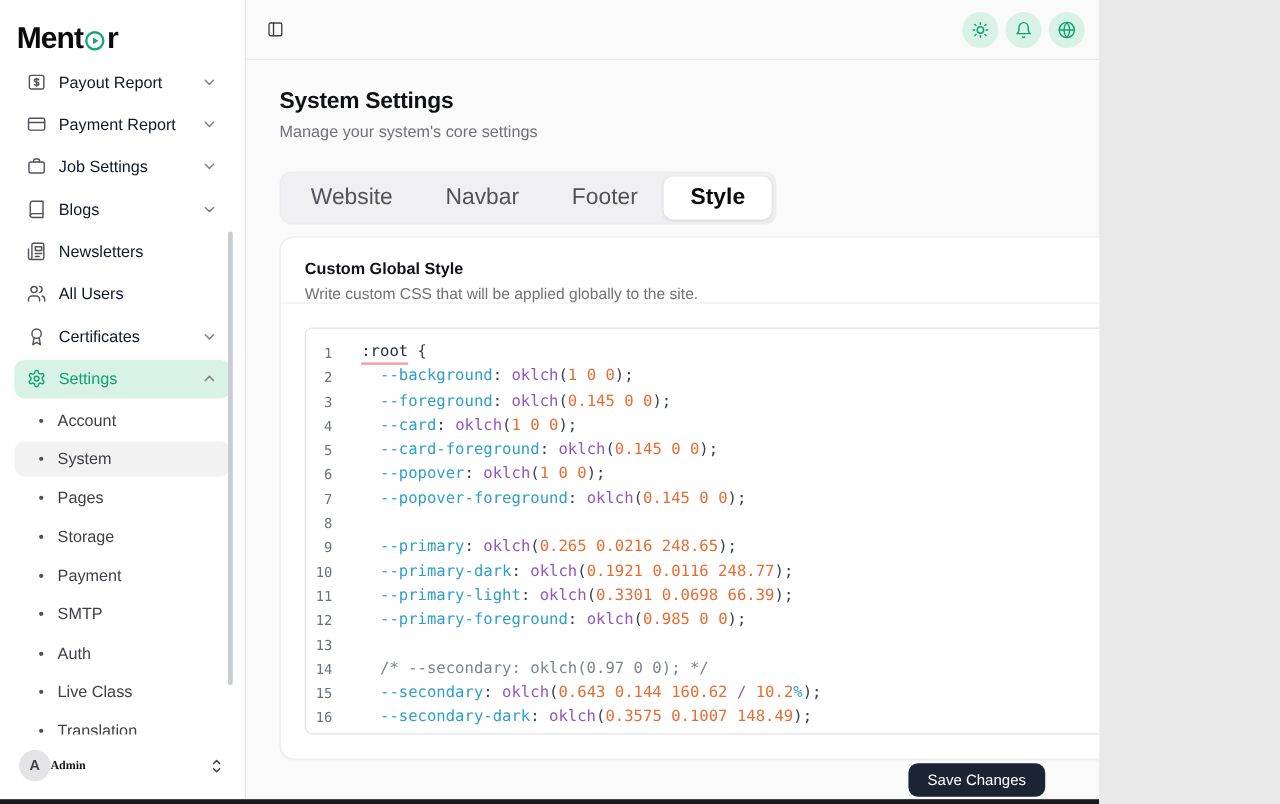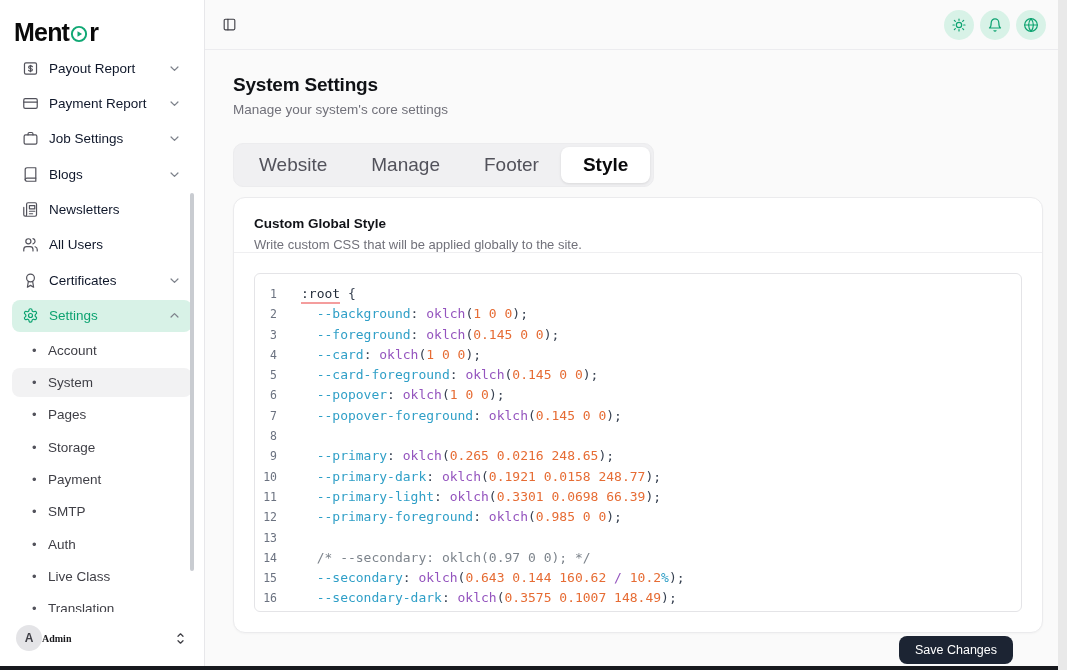--- a/index.html
+++ b/index.html
@@ -1,18 +1,18 @@
 <!DOCTYPE html>
 <html><head>
 <meta charset="utf-8">
 <style>
   * { margin:0; padding:0; box-sizing:border-box; }
   html,body { background:#e9e9e9; }
   body { font-family:"Liberation Sans", sans-serif; }
-  .app { position:relative; width:1058px; height:670px; background:#fafafa; overflow:hidden; }
+  .app { position:relative; width:916px; height:670px; background:#fafafa; overflow:hidden; }
 
   
   .sidebar { position:absolute; left:0; top:0; width:205px; height:666px; background:#ffffff; border-right:1px solid #e7e7ea; }
   .logo { display:flex; align-items:center; padding:14px 0 0 14px; height:50px; font-weight:800; font-size:25px; letter-spacing:-0.8px; color:#0a0a0a; }
   .logo .logo-icon { margin:3px 1px 0 1px; }
   .nav { padding:2px 12px 0 12px; height:562px; overflow:hidden; }
   .nav-item { display:flex; align-items:center; height:32px; margin-bottom:3.4px; padding:0 10px; border-radius:8px; color:#0f172a; font-size:13.5px; font-weight:500; cursor:pointer; }
   .nav-item .ni-icon { display:flex; width:17px; color:#52525b; margin-right:10px; }
   .nav-item .chev { margin-left:auto; display:flex; color:#7d828b; }
   .nav-item.active { background:#d8f2e7; color:#0da371; }
@@ -283,21 +283,21 @@
           </button>
         </div>
     </div>
 
     <div class="content">
       <h1 class="page-title">System Settings</h1>
       <div class="page-subtitle">Manage your system's core settings</div>
 
       <div class="tabs" id="tabs">
           <button class="tab">Website</button>
-          <button class="tab">Manage</button>
+          <button class="tab">Navbar</button>
           <button class="tab">Footer</button>
           <button class="tab active">Style</button>
         </div>
 
       <section class="card">
         <div class="card-header">
           <div class="card-title">Custom Global Style</div>
           <div class="card-subtitle">Write custom CSS that will be applied globally to the site.</div>
         </div>
         <div class="card-body">
@@ -333,21 +333,21 @@
               <div class="ed-line">
      <span class="ed-num">8</span>
      <span class="ed-code"><span class="tk-plain">  </span></span>
    </div>
               <div class="ed-line">
      <span class="ed-num">9</span>
      <span class="ed-code"><span class="tk-plain">  </span><span class="tk-prop">--primary</span><span class="tk-punct">:</span><span class="tk-plain"> </span><span class="tk-fn">oklch</span><span class="tk-punct">(</span><span class="tk-num">0.265 0.0216 248.65</span><span class="tk-punct">);</span></span>
    </div>
               <div class="ed-line">
      <span class="ed-num">10</span>
-     <span class="ed-code"><span class="tk-plain">  </span><span class="tk-prop">--primary-dark</span><span class="tk-punct">:</span><span class="tk-plain"> </span><span class="tk-fn">oklch</span><span class="tk-punct">(</span><span class="tk-num">0.1921 0.0158 248.77</span><span class="tk-punct">);</span></span>
+     <span class="ed-code"><span class="tk-plain">  </span><span class="tk-prop">--primary-dark</span><span class="tk-punct">:</span><span class="tk-plain"> </span><span class="tk-fn">oklch</span><span class="tk-punct">(</span><span class="tk-num">0.1921 0.0116 248.77</span><span class="tk-punct">);</span></span>
    </div>
               <div class="ed-line">
      <span class="ed-num">11</span>
      <span class="ed-code"><span class="tk-plain">  </span><span class="tk-prop">--primary-light</span><span class="tk-punct">:</span><span class="tk-plain"> </span><span class="tk-fn">oklch</span><span class="tk-punct">(</span><span class="tk-num">0.3301 0.0698 66.39</span><span class="tk-punct">);</span></span>
    </div>
               <div class="ed-line">
      <span class="ed-num">12</span>
      <span class="ed-code"><span class="tk-plain">  </span><span class="tk-prop">--primary-foreground</span><span class="tk-punct">:</span><span class="tk-plain"> </span><span class="tk-fn">oklch</span><span class="tk-punct">(</span><span class="tk-num">0.985 0 0</span><span class="tk-punct">);</span></span>
    </div>
               <div class="ed-line">

